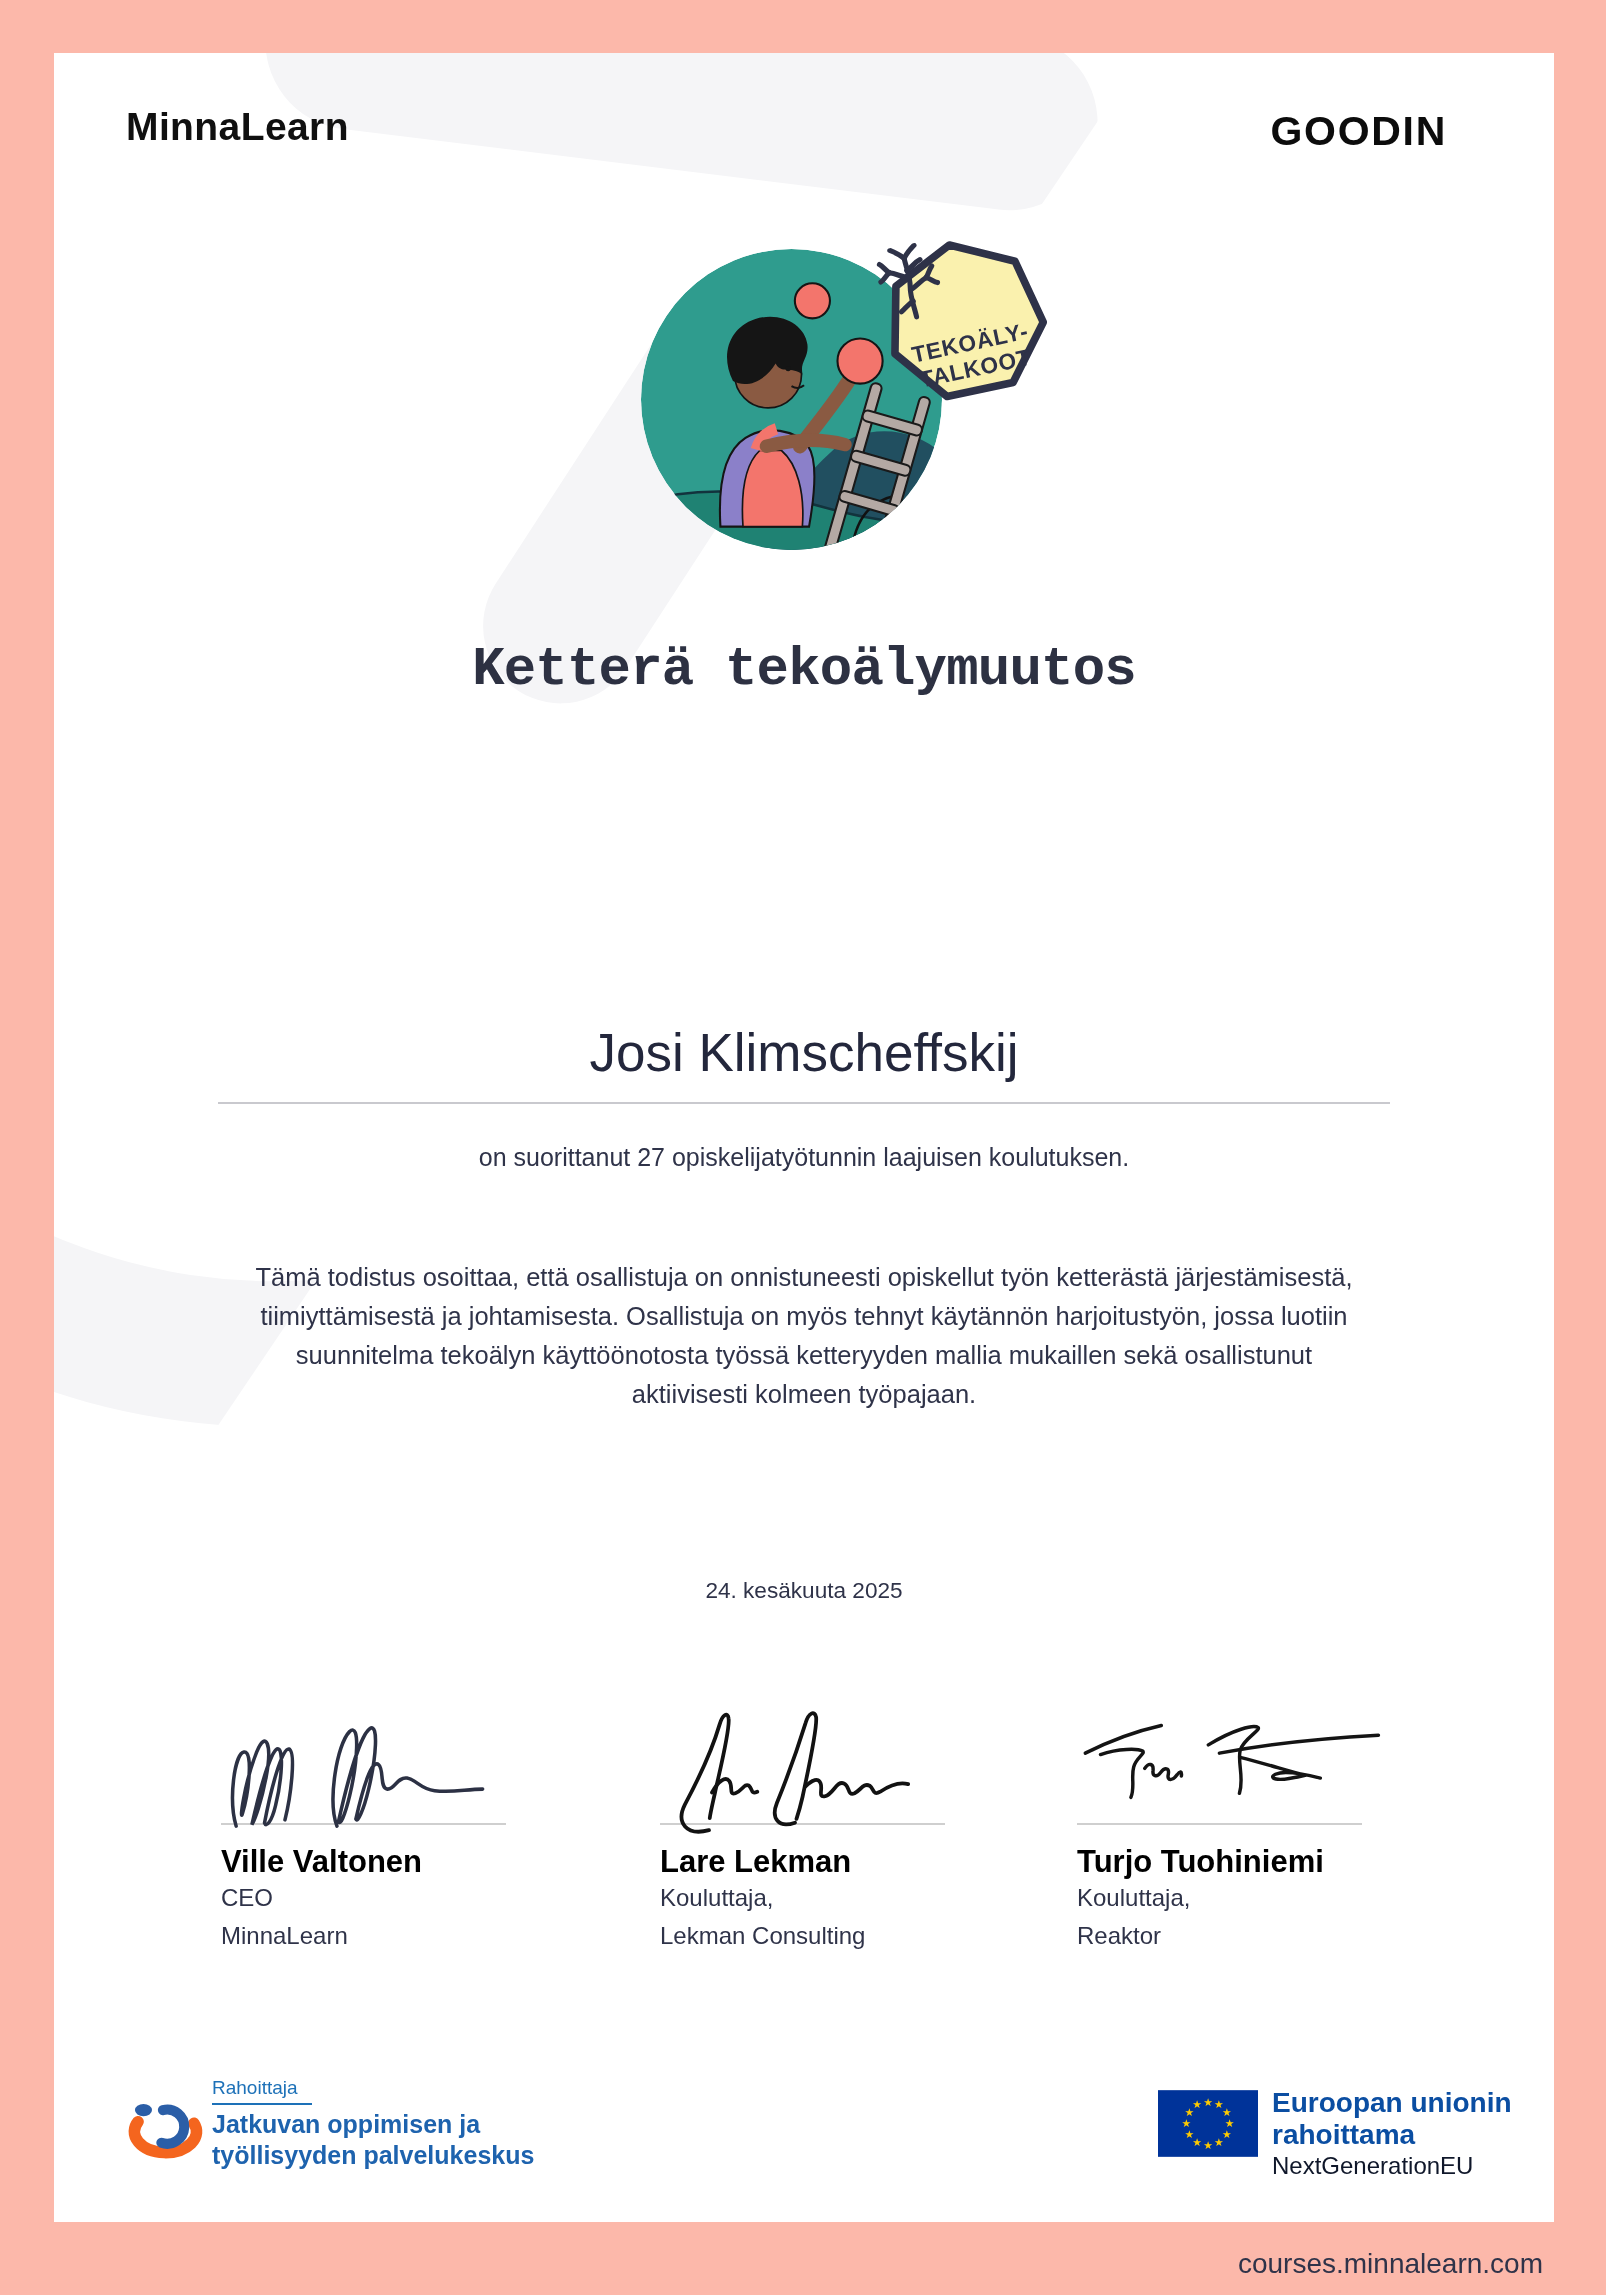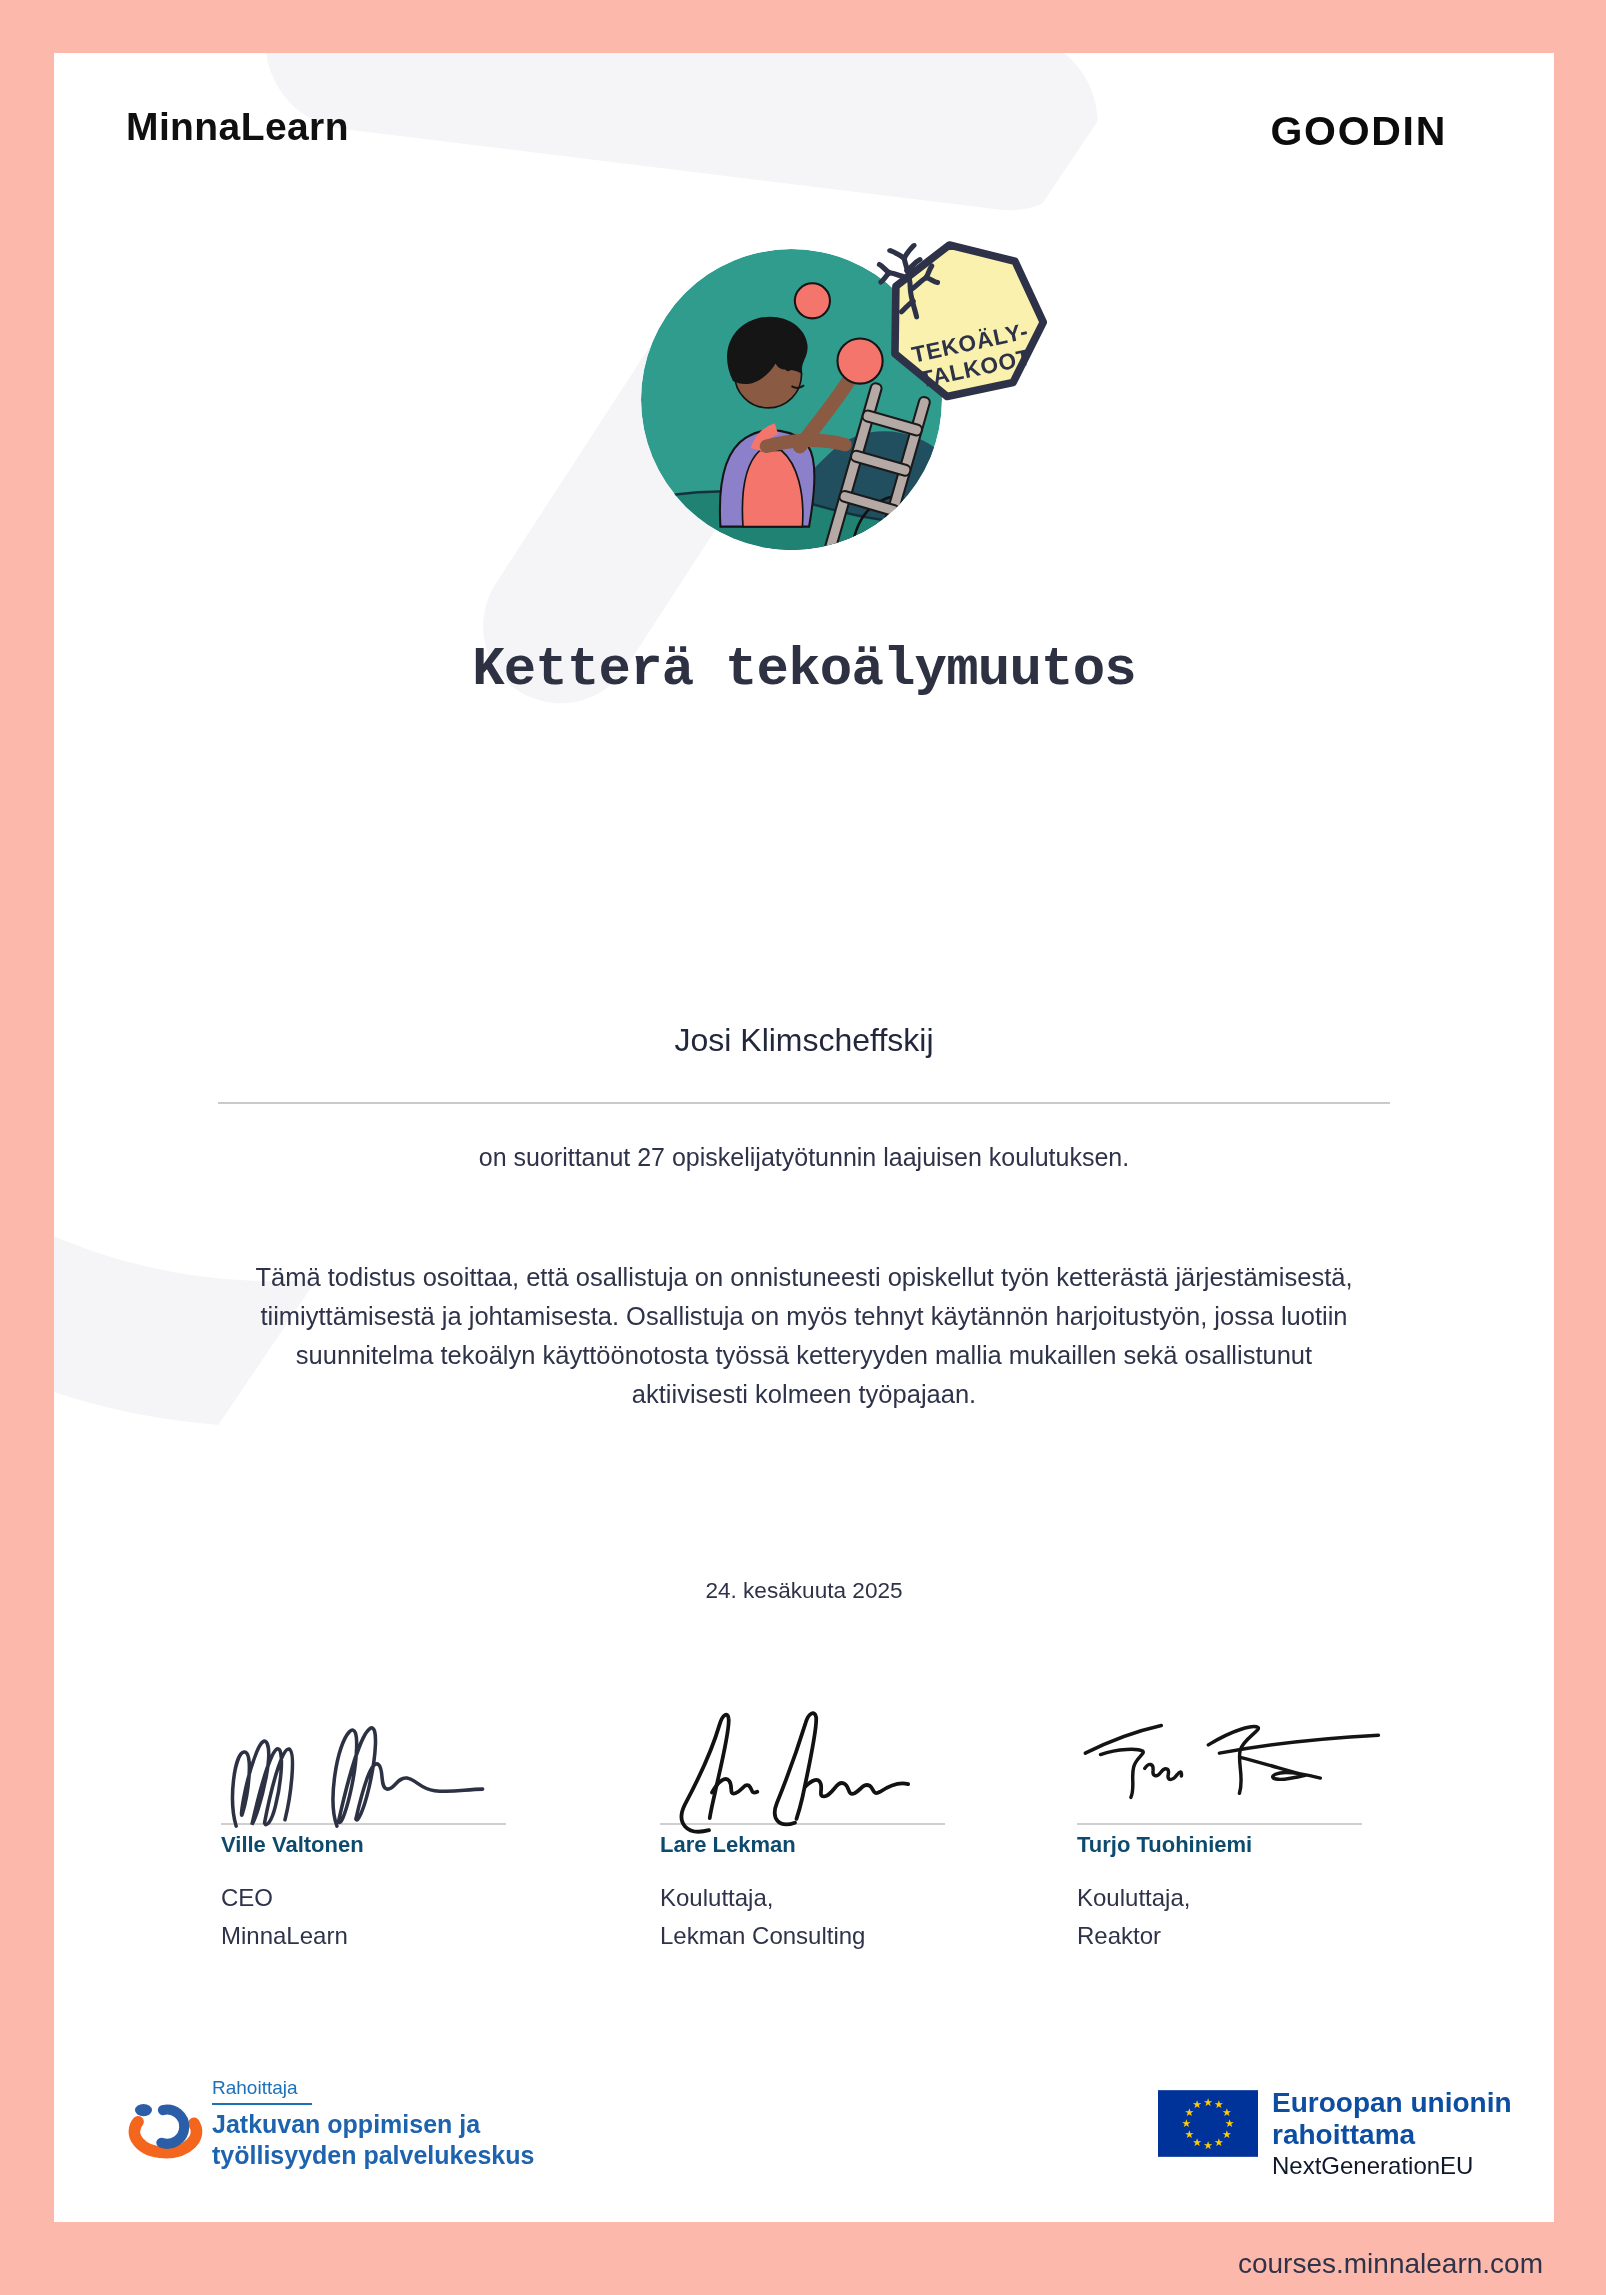--- a/index.html
+++ b/index.html
@@ -22,34 +22,34 @@
   .hero-circle{left:587px;top:196px;width:301px;height:301px;}
   .badge{left:827px;top:181px;width:169px;height:174px;transform:rotate(-12deg);}
   .badge svg{left:0;top:0;}
   .badge-text1{left:0;top:97px;width:169px;text-align:center;font-size:22.6px;font-weight:800;letter-spacing:0.8px;color:#2e3248;}
   .badge-text2{left:0;top:123px;width:169px;text-align:center;font-size:22.6px;font-weight:800;letter-spacing:0.8px;color:#2e3248;}
   .badge-tree{left:48px;top:18.4px;}
   
   .title{left:0;top:586px;width:1500px;text-align:center;font-size:54px;font-weight:800;letter-spacing:-0.8px;color:#2d3142;font-family:Liberation Mono, monospace;}
   .subtitle{left:0;top:688px;width:1500px;text-align:center;font-size:33px;font-weight:400;color:#2d3142;}
   
-  .name{left:0;top:969px;width:1500px;text-align:center;font-size:32px;font-weight:400;color:#23273c;}
+  .name{left:0;top:969px;width:1500px;text-align:center;font-size:53px;font-weight:400;color:#23273c;}
   .name-divider{left:164px;top:1049px;width:1172px;height:1.7px;background:#c9c9ce;}
   .completion{left:0;top:1090px;width:1500px;text-align:center;font-size:25px;color:#2f3349;}
   .description{left:181px;top:1205px;width:1138px;text-align:center;font-size:25.5px;line-height:39px;color:#2f3349;}
   .date{left:0;top:1525px;width:1500px;text-align:center;font-size:22.6px;color:#2f3349;}
   
   .sig-col{top:1670px;height:293px;}
   .sig-col *{position:absolute;}
   .col1{left:167px;width:301px;}
   .col2{left:606px;width:301px;}
   .col3{left:1023px;width:318px;}
   .sig-draw{left:0;top:-15px;z-index:3;}
   .sig-line{left:0;top:100px;width:285px;height:1.7px;background:#cfcfcf;}
-  .sig-name{left:0;top:109px;font-size:22px;font-weight:700;color:#0c4a6e;white-space:nowrap;}
+  .sig-name{left:0;top:121px;font-size:31px;font-weight:700;color:#000000;white-space:nowrap;}
   .sig-role{left:0;top:161px;font-size:24px;color:#2f3349;white-space:nowrap;}
   .sig-org{left:0;top:199px;font-size:24px;color:#2f3349;white-space:nowrap;}
   
   .jotpa-mark{left:72px;top:2047px;}
   .funder-label{left:158px;top:2024px;font-size:19px;color:#1d71b8;}
   .funder-underline{left:158px;top:2050px;width:100px;height:1.7px;background:#1d71b8;}
   .jotpa-line1{left:158px;top:2057px;font-size:25px;font-weight:600;color:#1e63ae;white-space:nowrap;}
   .jotpa-line2{left:158px;top:2088px;font-size:25px;font-weight:600;color:#1e63ae;white-space:nowrap;}
   .eu-flag{left:1104px;top:2037px;}
   .eu-line1{left:1218px;top:2034px;font-size:28px;font-weight:700;color:#0b4ea2;white-space:nowrap;}

